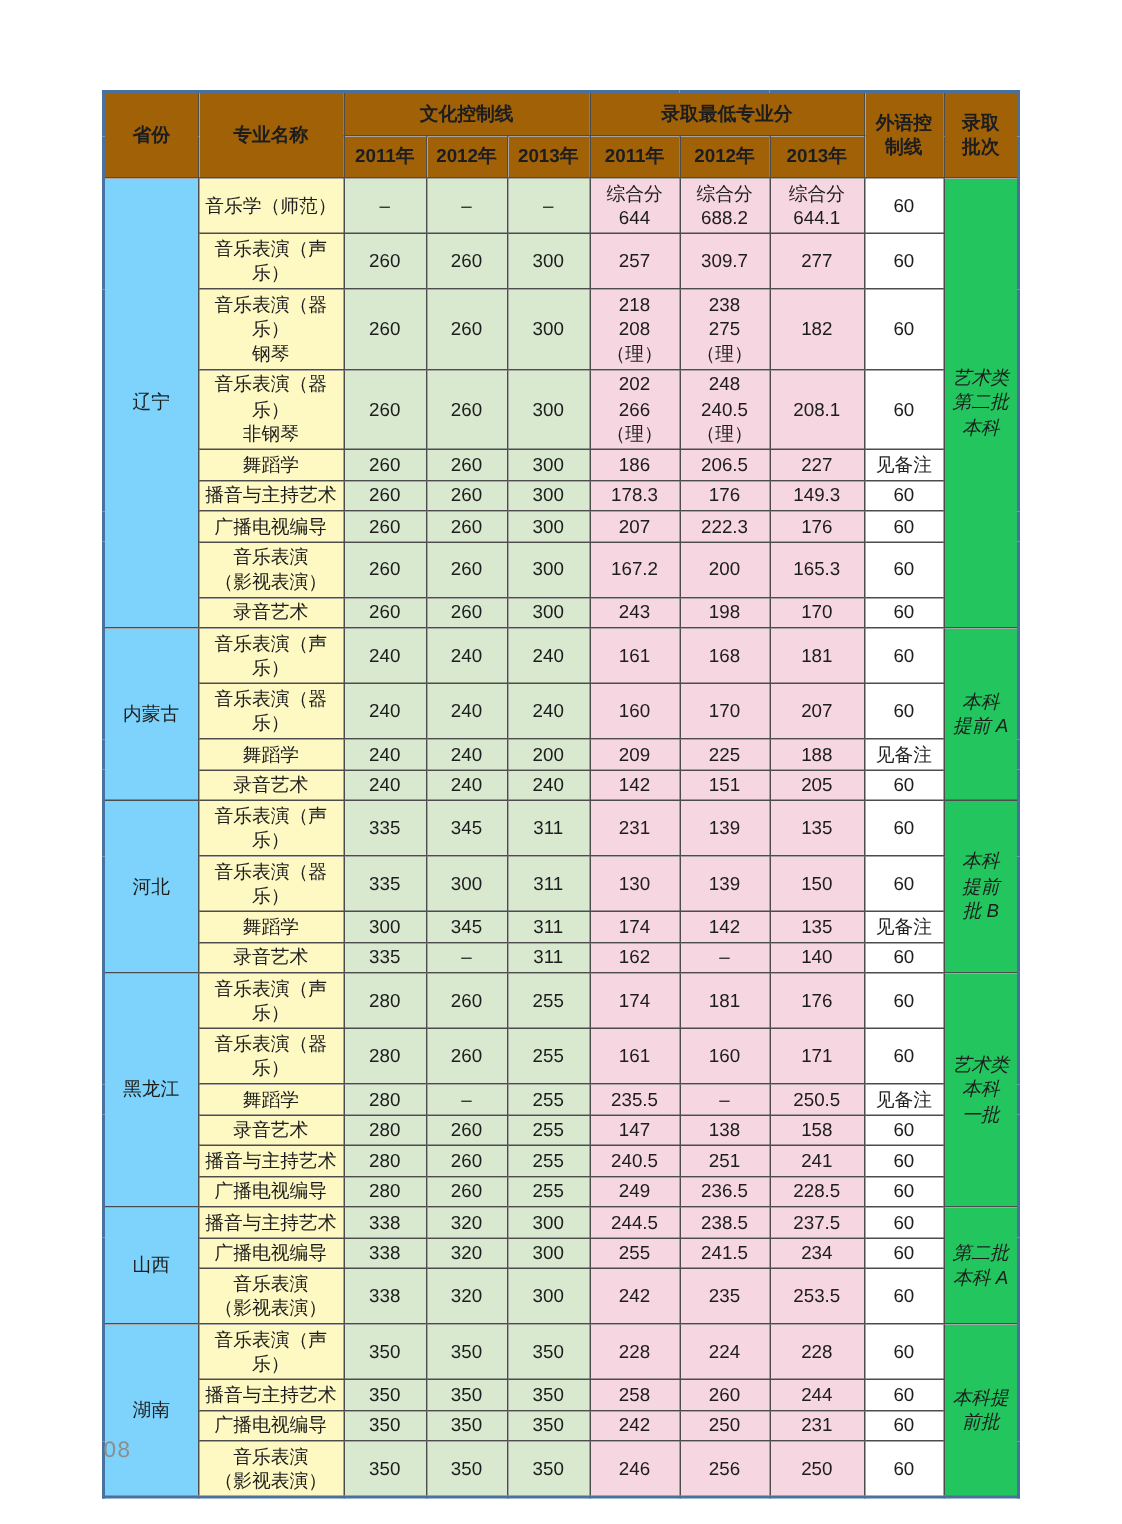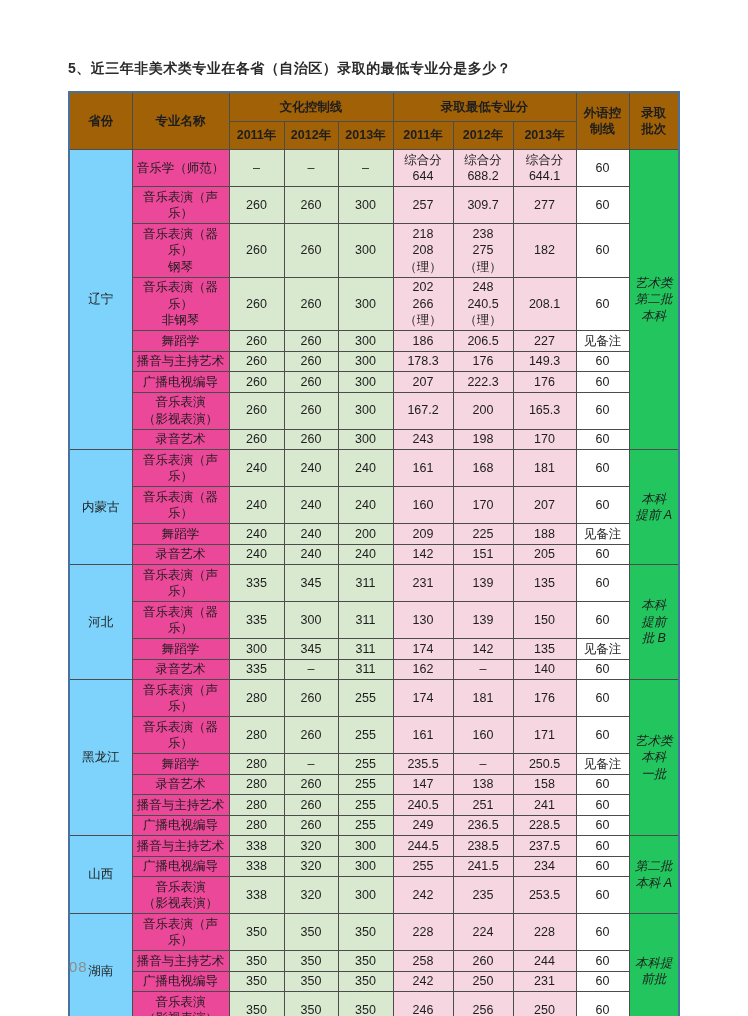--- a/index.html
+++ b/index.html
@@ -31,34 +31,33 @@
     overflow: hidden;
   }
   table.scores thead th { background: #a16207; font-weight: bold; }
   table.scores thead tr.group-row th { height: 25px; }
   table.scores thead tr.year-row th { height: 24px; margin-left: 48px; }
   th.group-head { border-bottom-color: #eef7fc; }
   td.province { background: #7dd3fc; }
   td.green { background: #d9e9d0; }
   td.pink  { background: #f6d6e0; }
   td.white { background: #ffffff; }
-  td.major { background: #ec4899; }
+  td.major { background: #fef9c3; }
   td.batch { background: #22c55e; line-height: 1.45; font-style: italic; }
   .page-number {
     position: absolute; left: 69px; top: 958px;
     font-size: 15px; color: #8d8d8d; letter-spacing: 1px;
   }
 </style>
 </head>
 <body>
 
 <div class="page">
   <div class="content">
 
-    <h1 class="title">5、近三年非美术类专业在各省（自治区）录取的最低专业分是多少？</h1>
 
     <table class="scores">
       <colgroup>
         <col style="width:63px">
           <col style="width:97px">
         <col style="width:55px">
           <col style="width:54px">
           <col style="width:55px">
         <col style="width:60px">
           <col style="width:60px">

